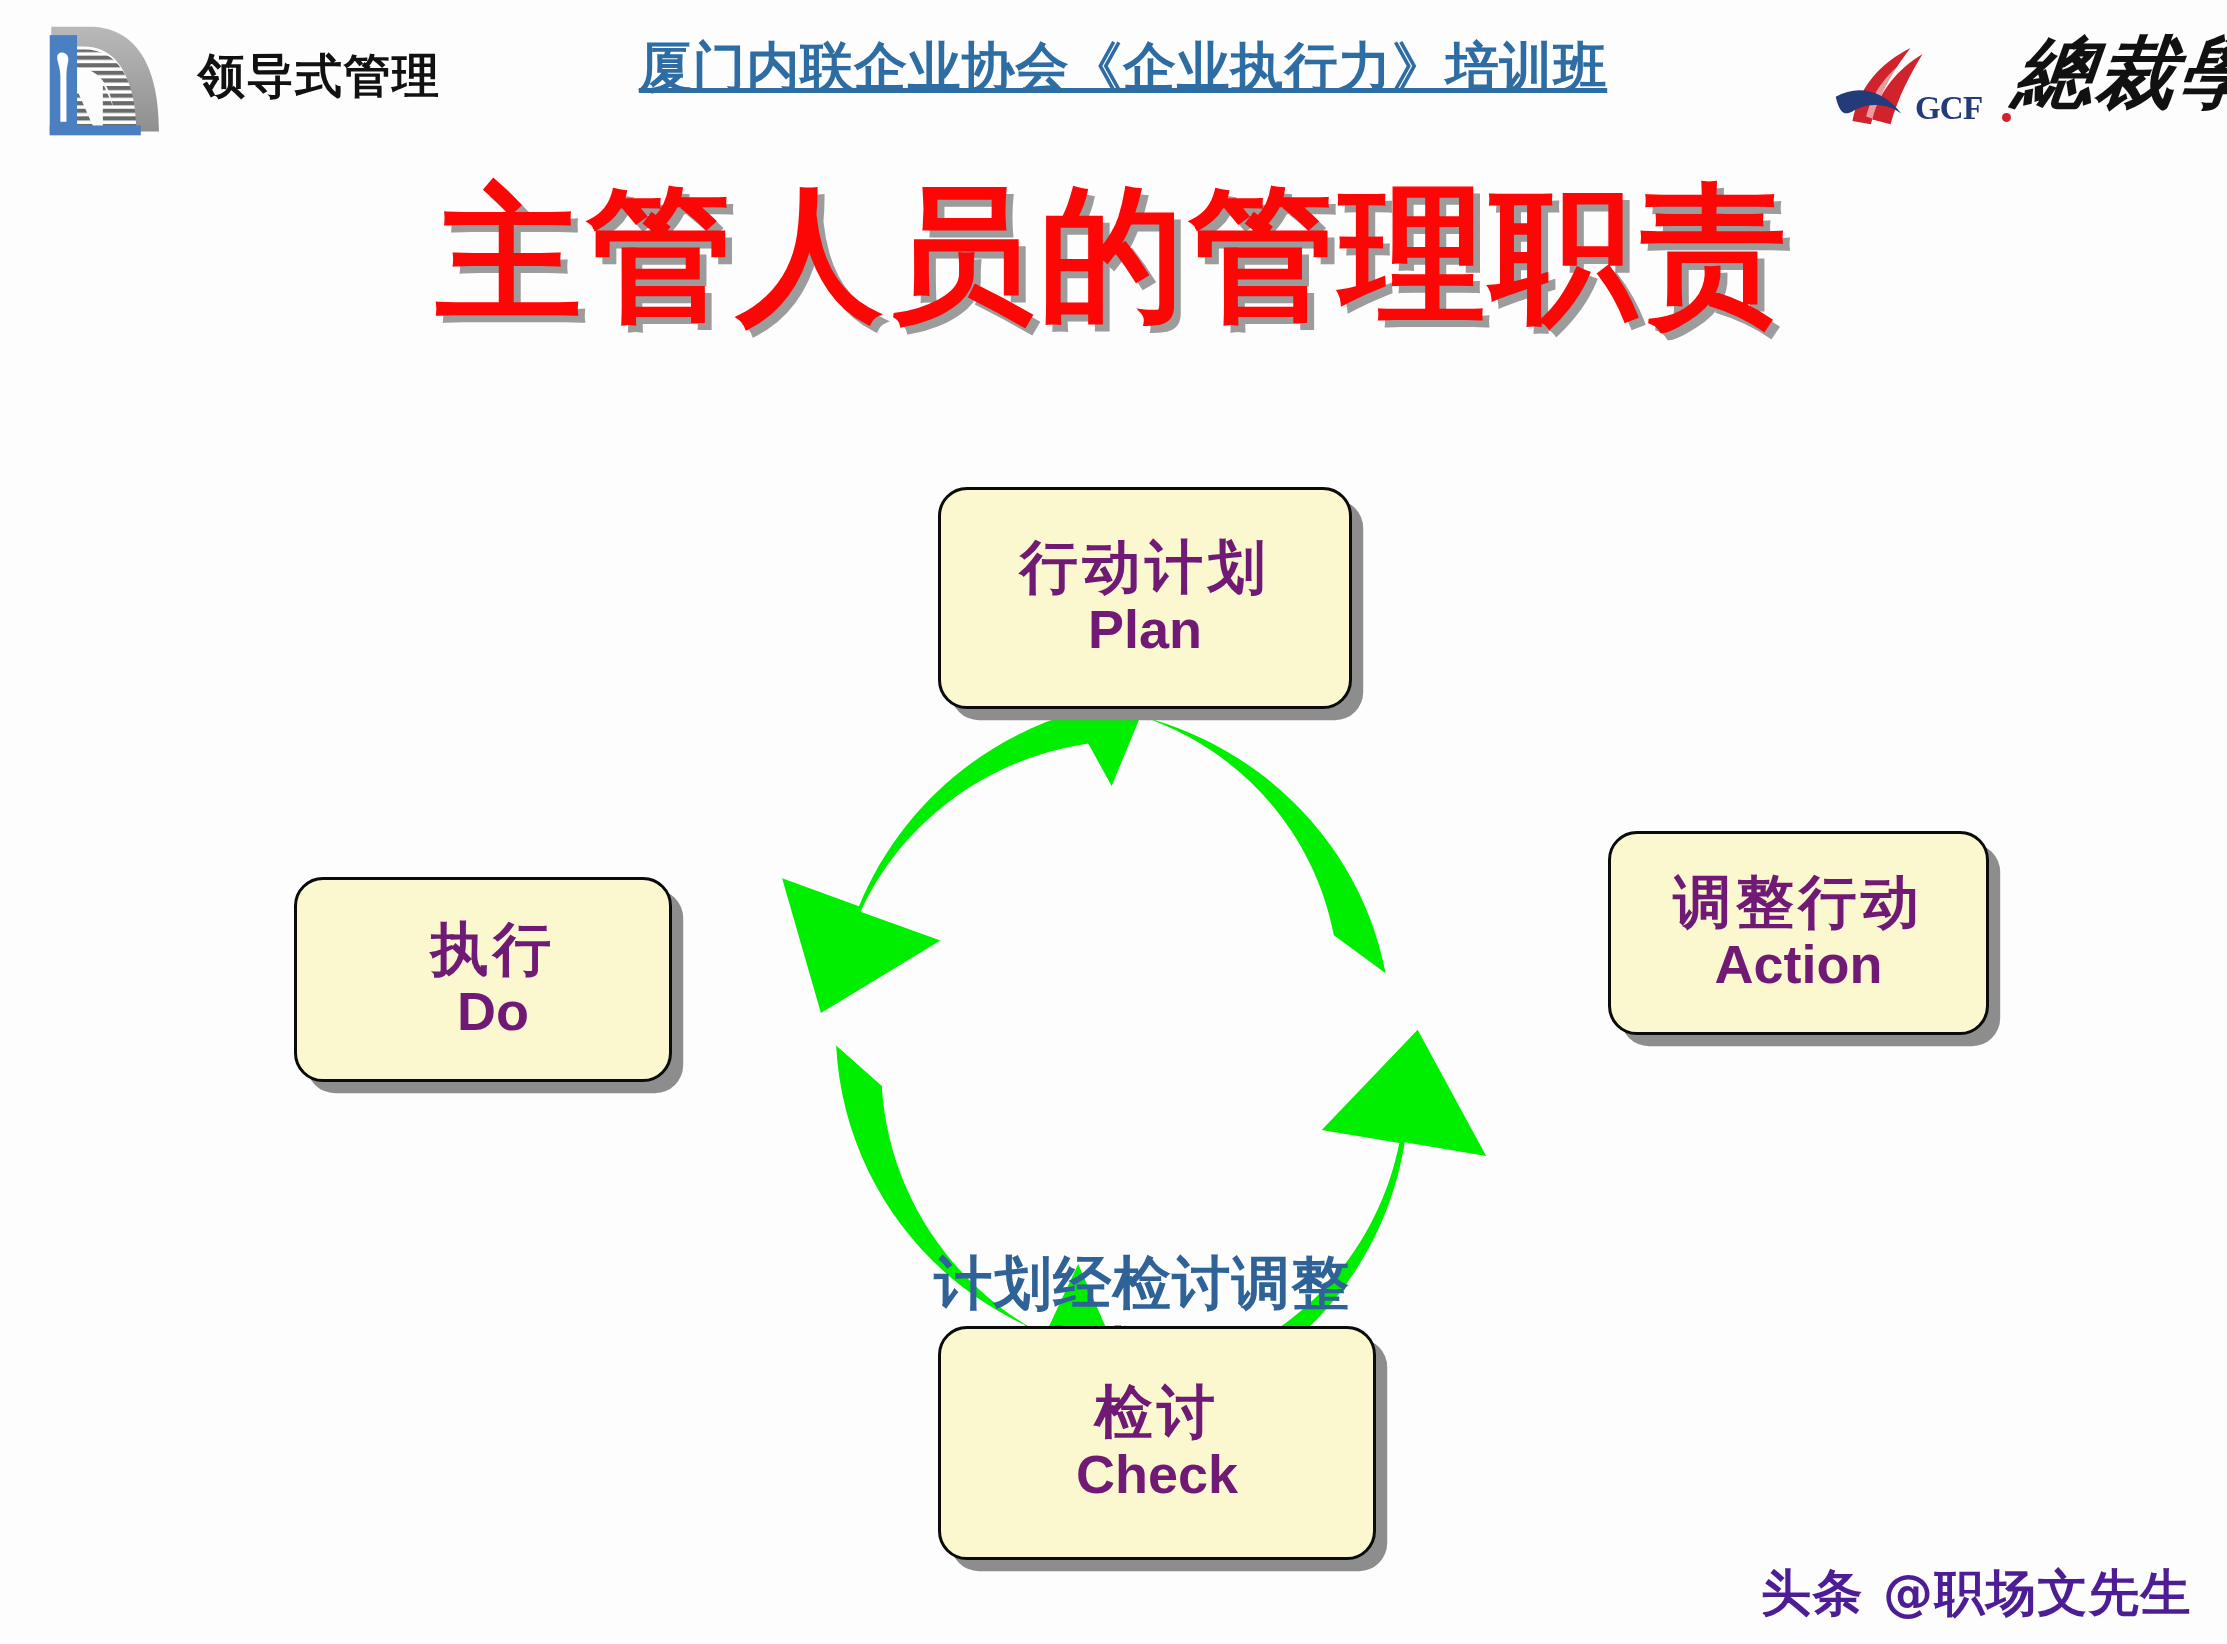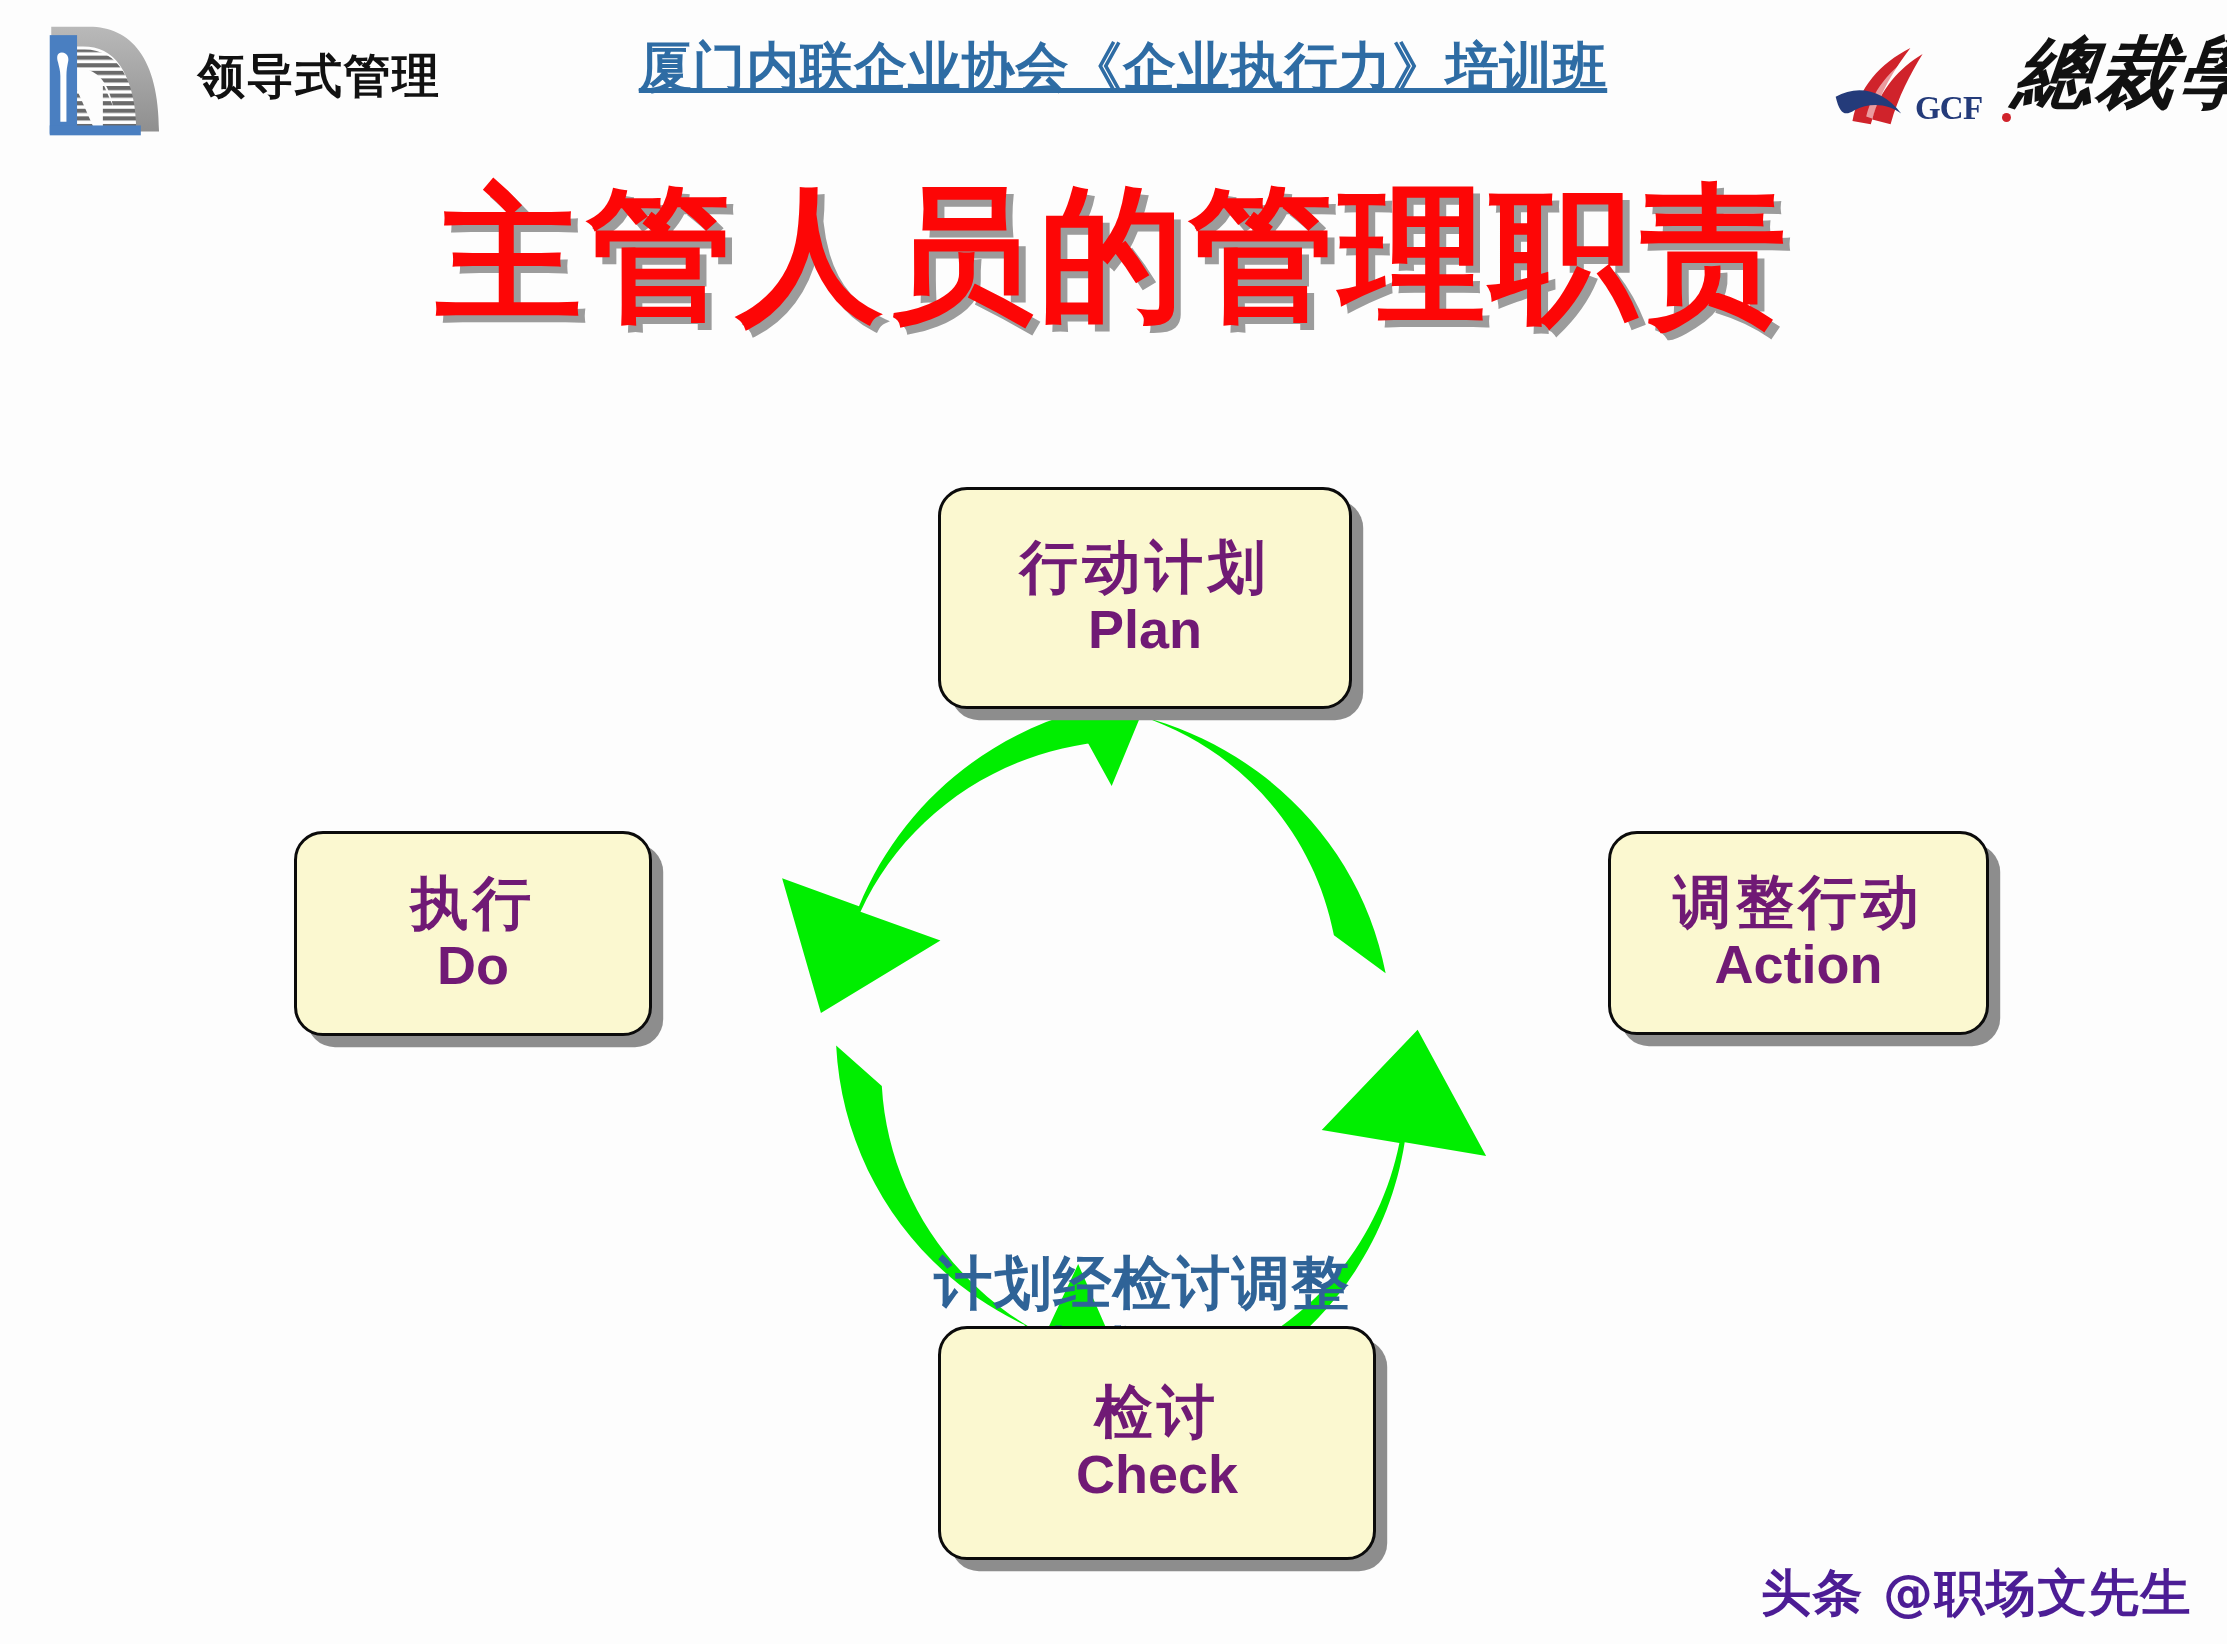--- a/index.html
+++ b/index.html
@@ -71,21 +71,21 @@
     font-weight:bold;
     font-family:"DejaVu Sans","Liberation Sans",sans-serif;
   }
   .pbox .cn{font-size:58px;line-height:1.08;letter-spacing:4.6px;white-space:nowrap;}
   .pbox .en{font-size:54px;line-height:1.12;letter-spacing:0px;white-space:nowrap;
             font-family:"Liberation Sans","DejaVu Sans",sans-serif;}
 
   #box-plan  {left:938px;top:487px;width:408px;height:216px;}
   #box-action{left:1608px;top:831px;width:375px;height:198px;}
   #box-check {left:938px;top:1326px;width:432px;height:228px;}
-  #box-do    {left:294px;top:831px;width:352px;height:199px;}
+  #box-do    {left:294px;top:877px;width:352px;height:199px;padding-left:20px;}
 
   
   .center-text{
     position:absolute;left:853px;top:761px;width:579px;
     text-align:center;
     font-family:"DejaVu Sans","Liberation Sans",sans-serif;
   }
   .center-main{
     font-size:78px;font-weight:bold;color:#fd0606;letter-spacing:3px;
     line-height:1.1;white-space:nowrap;

